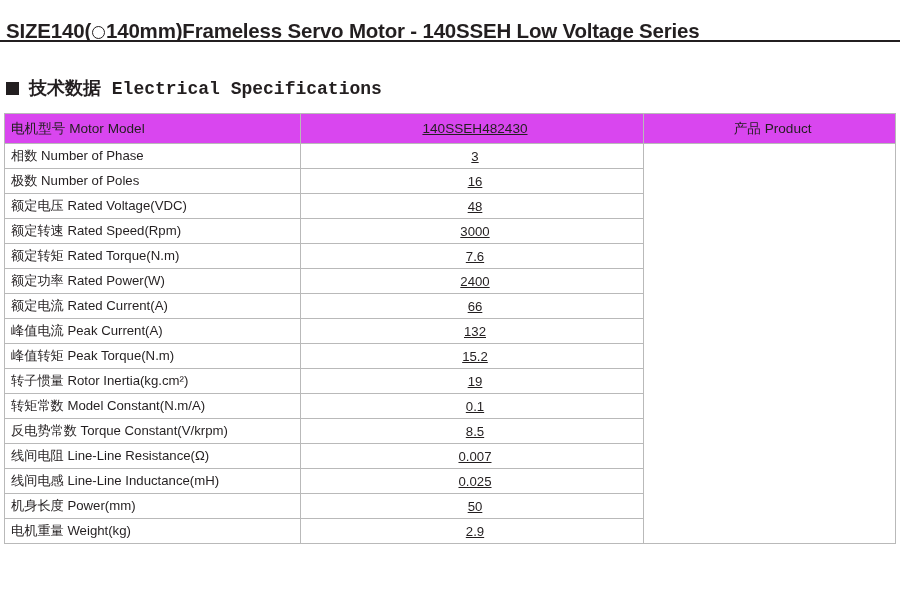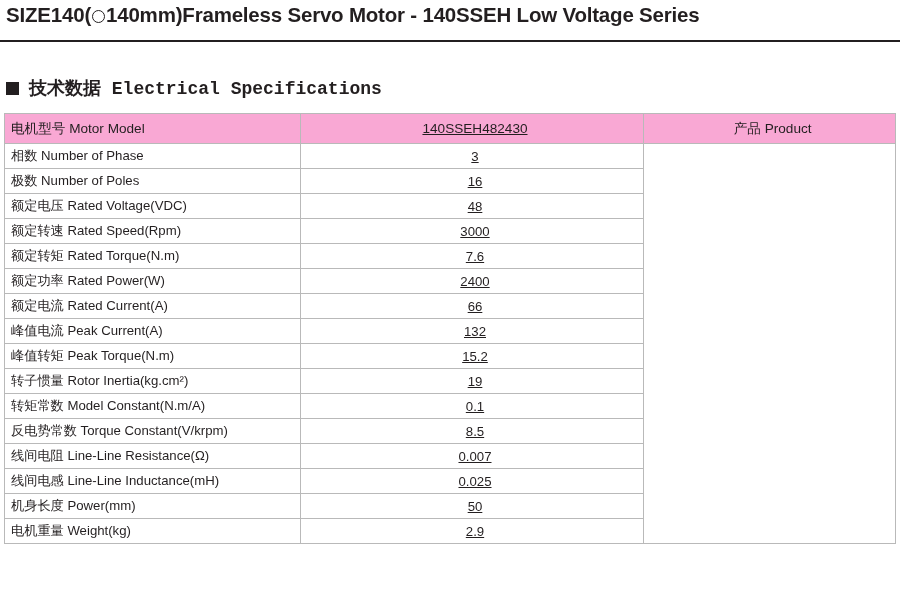--- a/index.html
+++ b/index.html
@@ -31,21 +31,21 @@
     box-sizing: border-box;
     border-bottom: 2px solid #231f20;
     display: flex;
     align-items: flex-start;
   }
   .header-title {
     font-size: 20.5px;
     font-weight: bold;
     letter-spacing: -0.2px;
     padding-left: 6px;
-    padding-top: 3px;
+    padding-top: 19px;
     white-space: nowrap;
   }
   .circle-glyph {
     display: inline-block;
     width: 13px;
     height: 13px;
     border: 1.6px solid #231f20;
     border-radius: 50%;
     vertical-align: -1px;
     margin: 0 1px;
@@ -87,21 +87,21 @@
     height: 25px;
     padding: 0 0 0 6px;
     box-sizing: border-box;
     vertical-align: middle;
   }
   .col-label { width: 296px; text-align: left; }
   .col-value { width: 344px; text-align: center; padding-left: 0; text-decoration: underline; }
   .col-prod  { width: 252px; text-align: center; padding-left: 0; }
 
   .head-row td {
-    background: #f9a8d4;
+    background: #d946ef;
     height: 30px;
     font-size: 13.6px;
   }
   .head-row .col-label { text-align: left; }
 
   .prod-cell {
     border-top: none;
     position: relative;
     padding: 0;
   }

